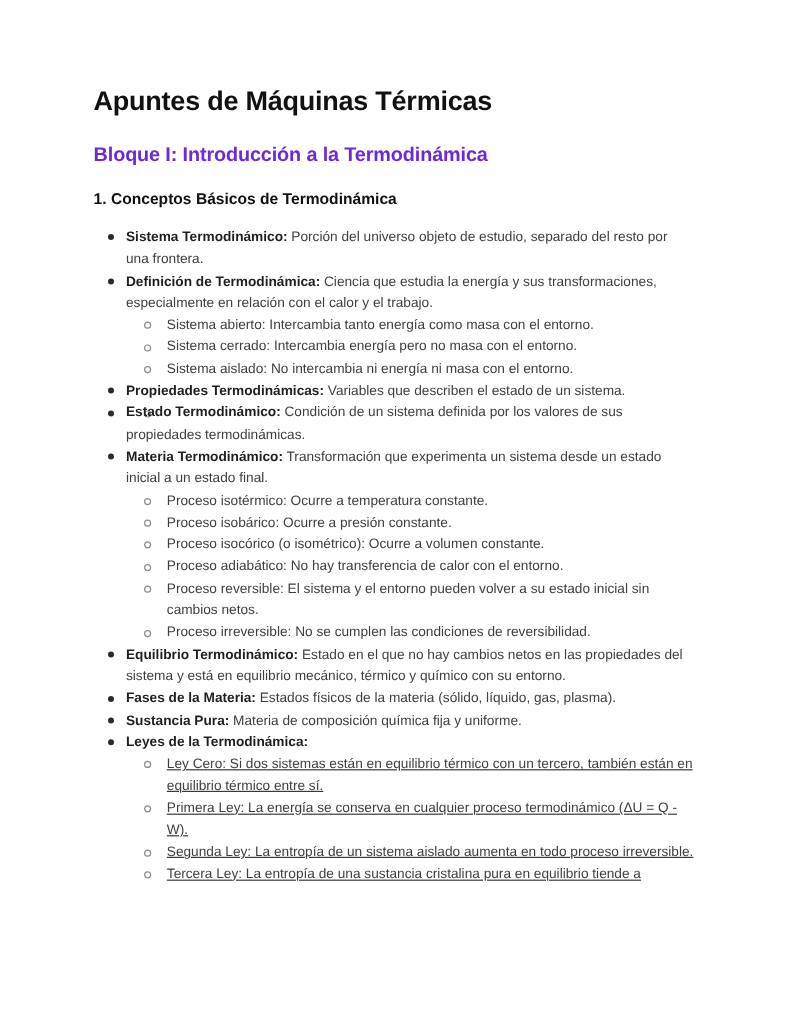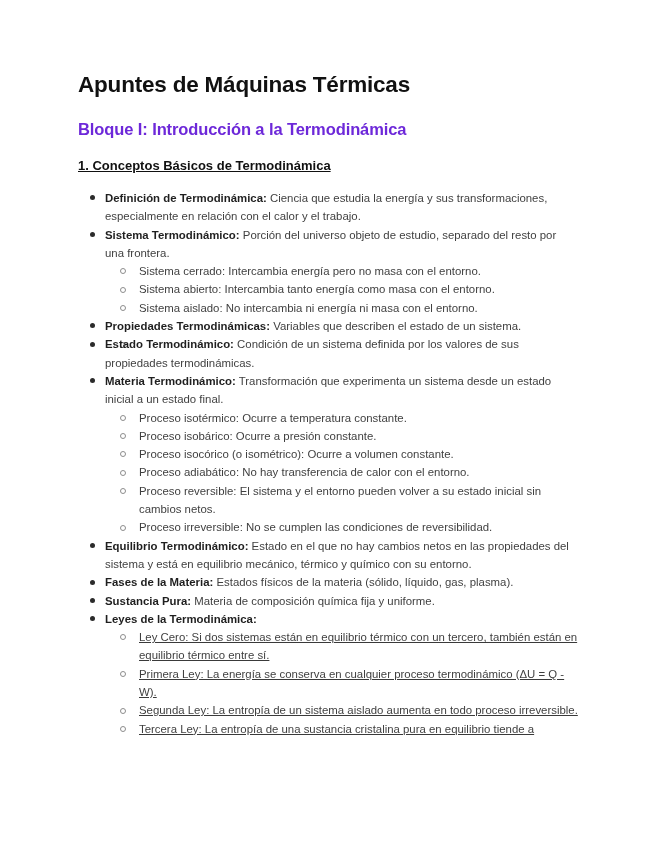--- a/index.html
+++ b/index.html
@@ -37,21 +37,20 @@
     margin: 18px 0 0 0;
     line-height: 22px;
     letter-spacing: -0.1px;
   }
   h3.doc-section {
     font-size: 13px;
     font-weight: bold;
     color: #111111;
     margin: 17px 0 0 0;
     line-height: 18px;
-    text-decoration: underline;
   }
   ul.lvl1 {
     list-style: none;
     margin: 14px 0 0 0;
     padding: 0;
   }
   ul.lvl2 {
     list-style: none;
     margin: 0;
     padding: 0;
@@ -107,26 +106,26 @@
 
 <div class="page">
 
   <h1 class="doc-title">Apuntes de Máquinas Térmicas</h1>
 
   <h2 class="doc-subtitle">Bloque I: Introducción a la Termodinámica</h2>
 
   <h3 class="doc-section">1. Conceptos Básicos de Termodinámica</h3>
 
   <ul class="lvl1" id="bullet-root">
+      <li class="item"><span class="marker"></span><span class="lead">Sistema Termodinámico:</span><span class="body-text"> Porción del universo objeto de estudio, separado del resto por una frontera.</span></li>
       <li class="item"><span class="marker"></span><span class="lead">Definición de Termodinámica:</span><span class="body-text"> Ciencia que estudia la energía y sus transformaciones, especialmente en relación con el calor y el trabajo.</span></li>
-      <li class="item"><span class="marker"></span><span class="lead">Sistema Termodinámico:</span><span class="body-text"> Porción del universo objeto de estudio, separado del resto por una frontera.</span></li>
       <li style="list-style: none; padding: 0px;">
         <ul class="lvl2">
+          <li class="item"><span class="marker"></span><span class="body-text">Sistema abierto: Intercambia tanto energía como masa con el entorno.</span></li>
           <li class="item"><span class="marker"></span><span class="body-text">Sistema cerrado: Intercambia energía pero no masa con el entorno.</span></li>
-          <li class="item"><span class="marker"></span><span class="body-text">Sistema abierto: Intercambia tanto energía como masa con el entorno.</span></li>
           <li class="item"><span class="marker"></span><span class="body-text">Sistema aislado: No intercambia ni energía ni masa con el entorno.</span></li>
         </ul>
       </li>
       <li class="item"><span class="marker"></span><span class="lead">Propiedades Termodinámicas:</span><span class="body-text"> Variables que describen el estado de un sistema.</span></li>
       <li style="list-style: none; padding: 0px;">
         <ul class="lvl2">
           <li class="item"><span class="marker"></span></li>
         </ul>
       </li>
       <li class="item"><span class="marker"></span><span class="lead">Estado Termodinámico:</span><span class="body-text"> Condición de un sistema definida por los valores de sus propiedades termodinámicas.</span></li>

